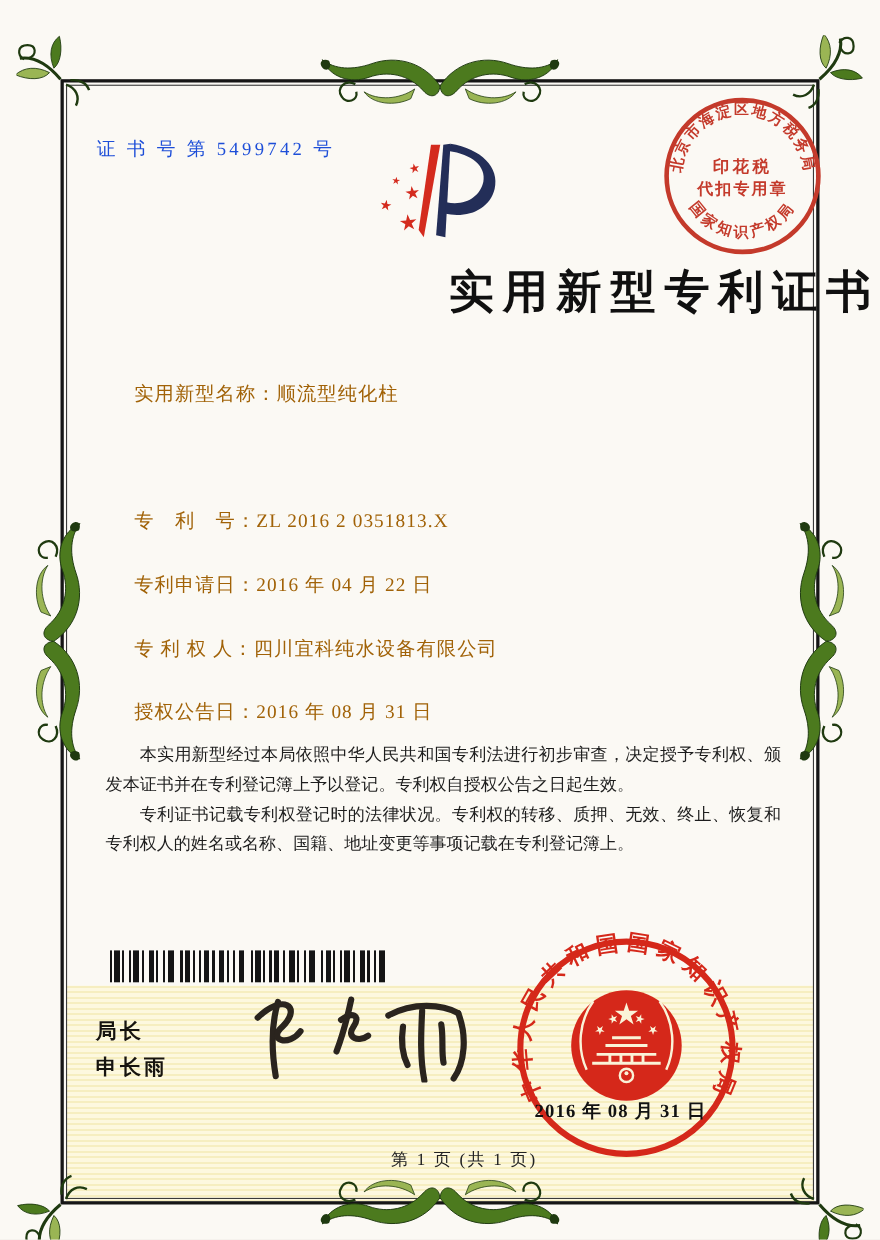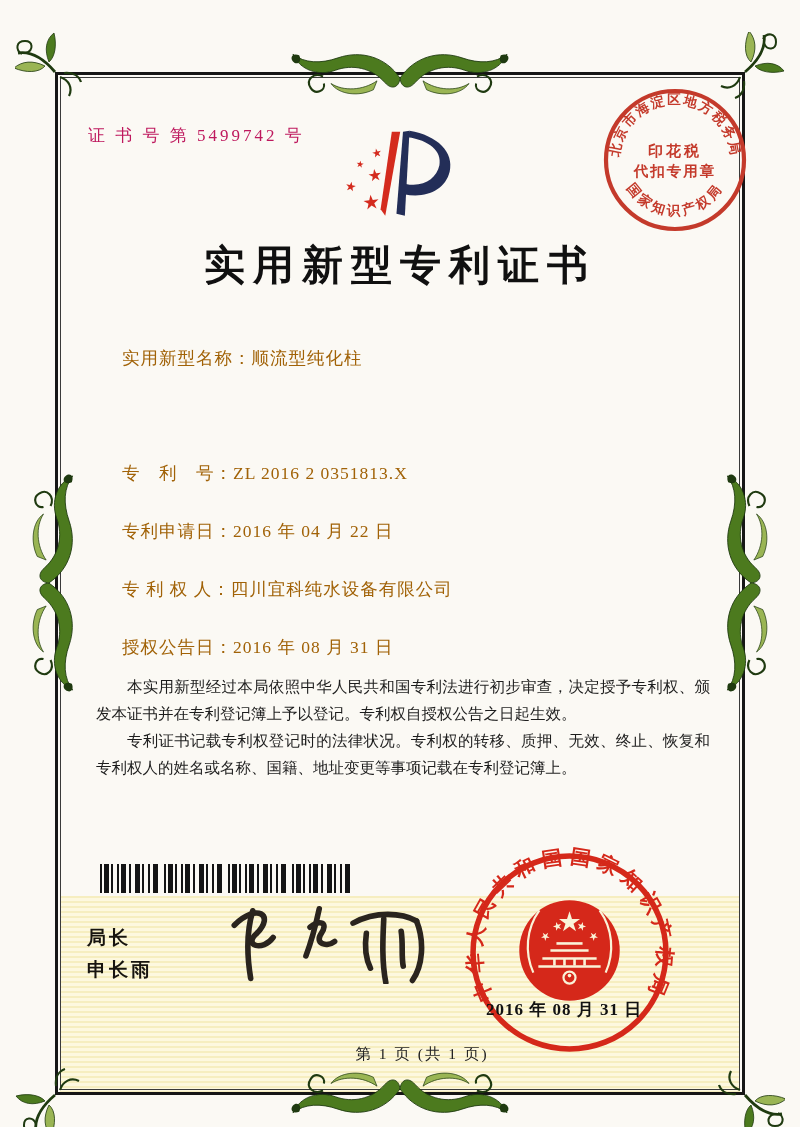--- a/index.html
+++ b/index.html
@@ -6,22 +6,22 @@
   body{width:800px;height:1127px;overflow:hidden;background:#e8e6e0;}
   .page{position:relative;width:800px;height:1127px;background:#fbf9f4;overflow:hidden;
         font-family:"Liberation Serif","DejaVu Serif",serif;color:#1c1c1c;}
   .abs{position:absolute;}
   
   .frame{left:55px;top:72px;width:690px;height:1023px;border:3px solid #161616;box-sizing:border-box;z-index:1;}
   .frame::before{content:"";position:absolute;inset:2px;border:1px solid #3a3a3a;}
   
   .band{left:60px;top:896px;width:680px;height:196px;z-index:0;
         background:repeating-linear-gradient(180deg,#f6eec0 0 2px,#fdf8df 2px 5px);}
-  .certno{left:88px;top:124px;font-size:17px;letter-spacing:3px;color:#be185d;z-index:2;text-align:right;}
-  .title{left:0;right:0;top:238px;text-align:center;font-size:41px;font-weight:bold;
+  .certno{left:88px;top:124px;font-size:17px;letter-spacing:3px;color:#1d4ed8;z-index:2;text-align:right;}
+  .title{left:0;right:0;top:238px;text-align:right;font-size:41px;font-weight:bold;
          letter-spacing:8px;color:#101010;z-index:2;}
   .field{left:98px;font-size:17.5px;letter-spacing:1px;color:#a16207;z-index:2;white-space:nowrap;margin-left:24px;}
   .paras{left:96px;top:673px;width:614px;z-index:2;}
   .paras p{margin:0;font-size:15.5px;line-height:27px;text-align:justify;text-indent:2em;color:#1d1d1d;}
   .watermark{z-index:5;font-size:41px;letter-spacing:5px;color:#f1685c;opacity:.6;white-space:nowrap;}
   .barcode{left:100px;top:864px;width:256px;height:29px;z-index:2;
     background:repeating-linear-gradient(90deg,
       #141414 0 2px,transparent 2px 4px,#141414 4px 9px,transparent 9px 11px,
       #141414 11px 13px,transparent 13px 17px,#141414 17px 19px,transparent 19px 21px,
       #141414 21px 26px,transparent 26px 29px,#141414 29px 31px,transparent 31px 35px,

